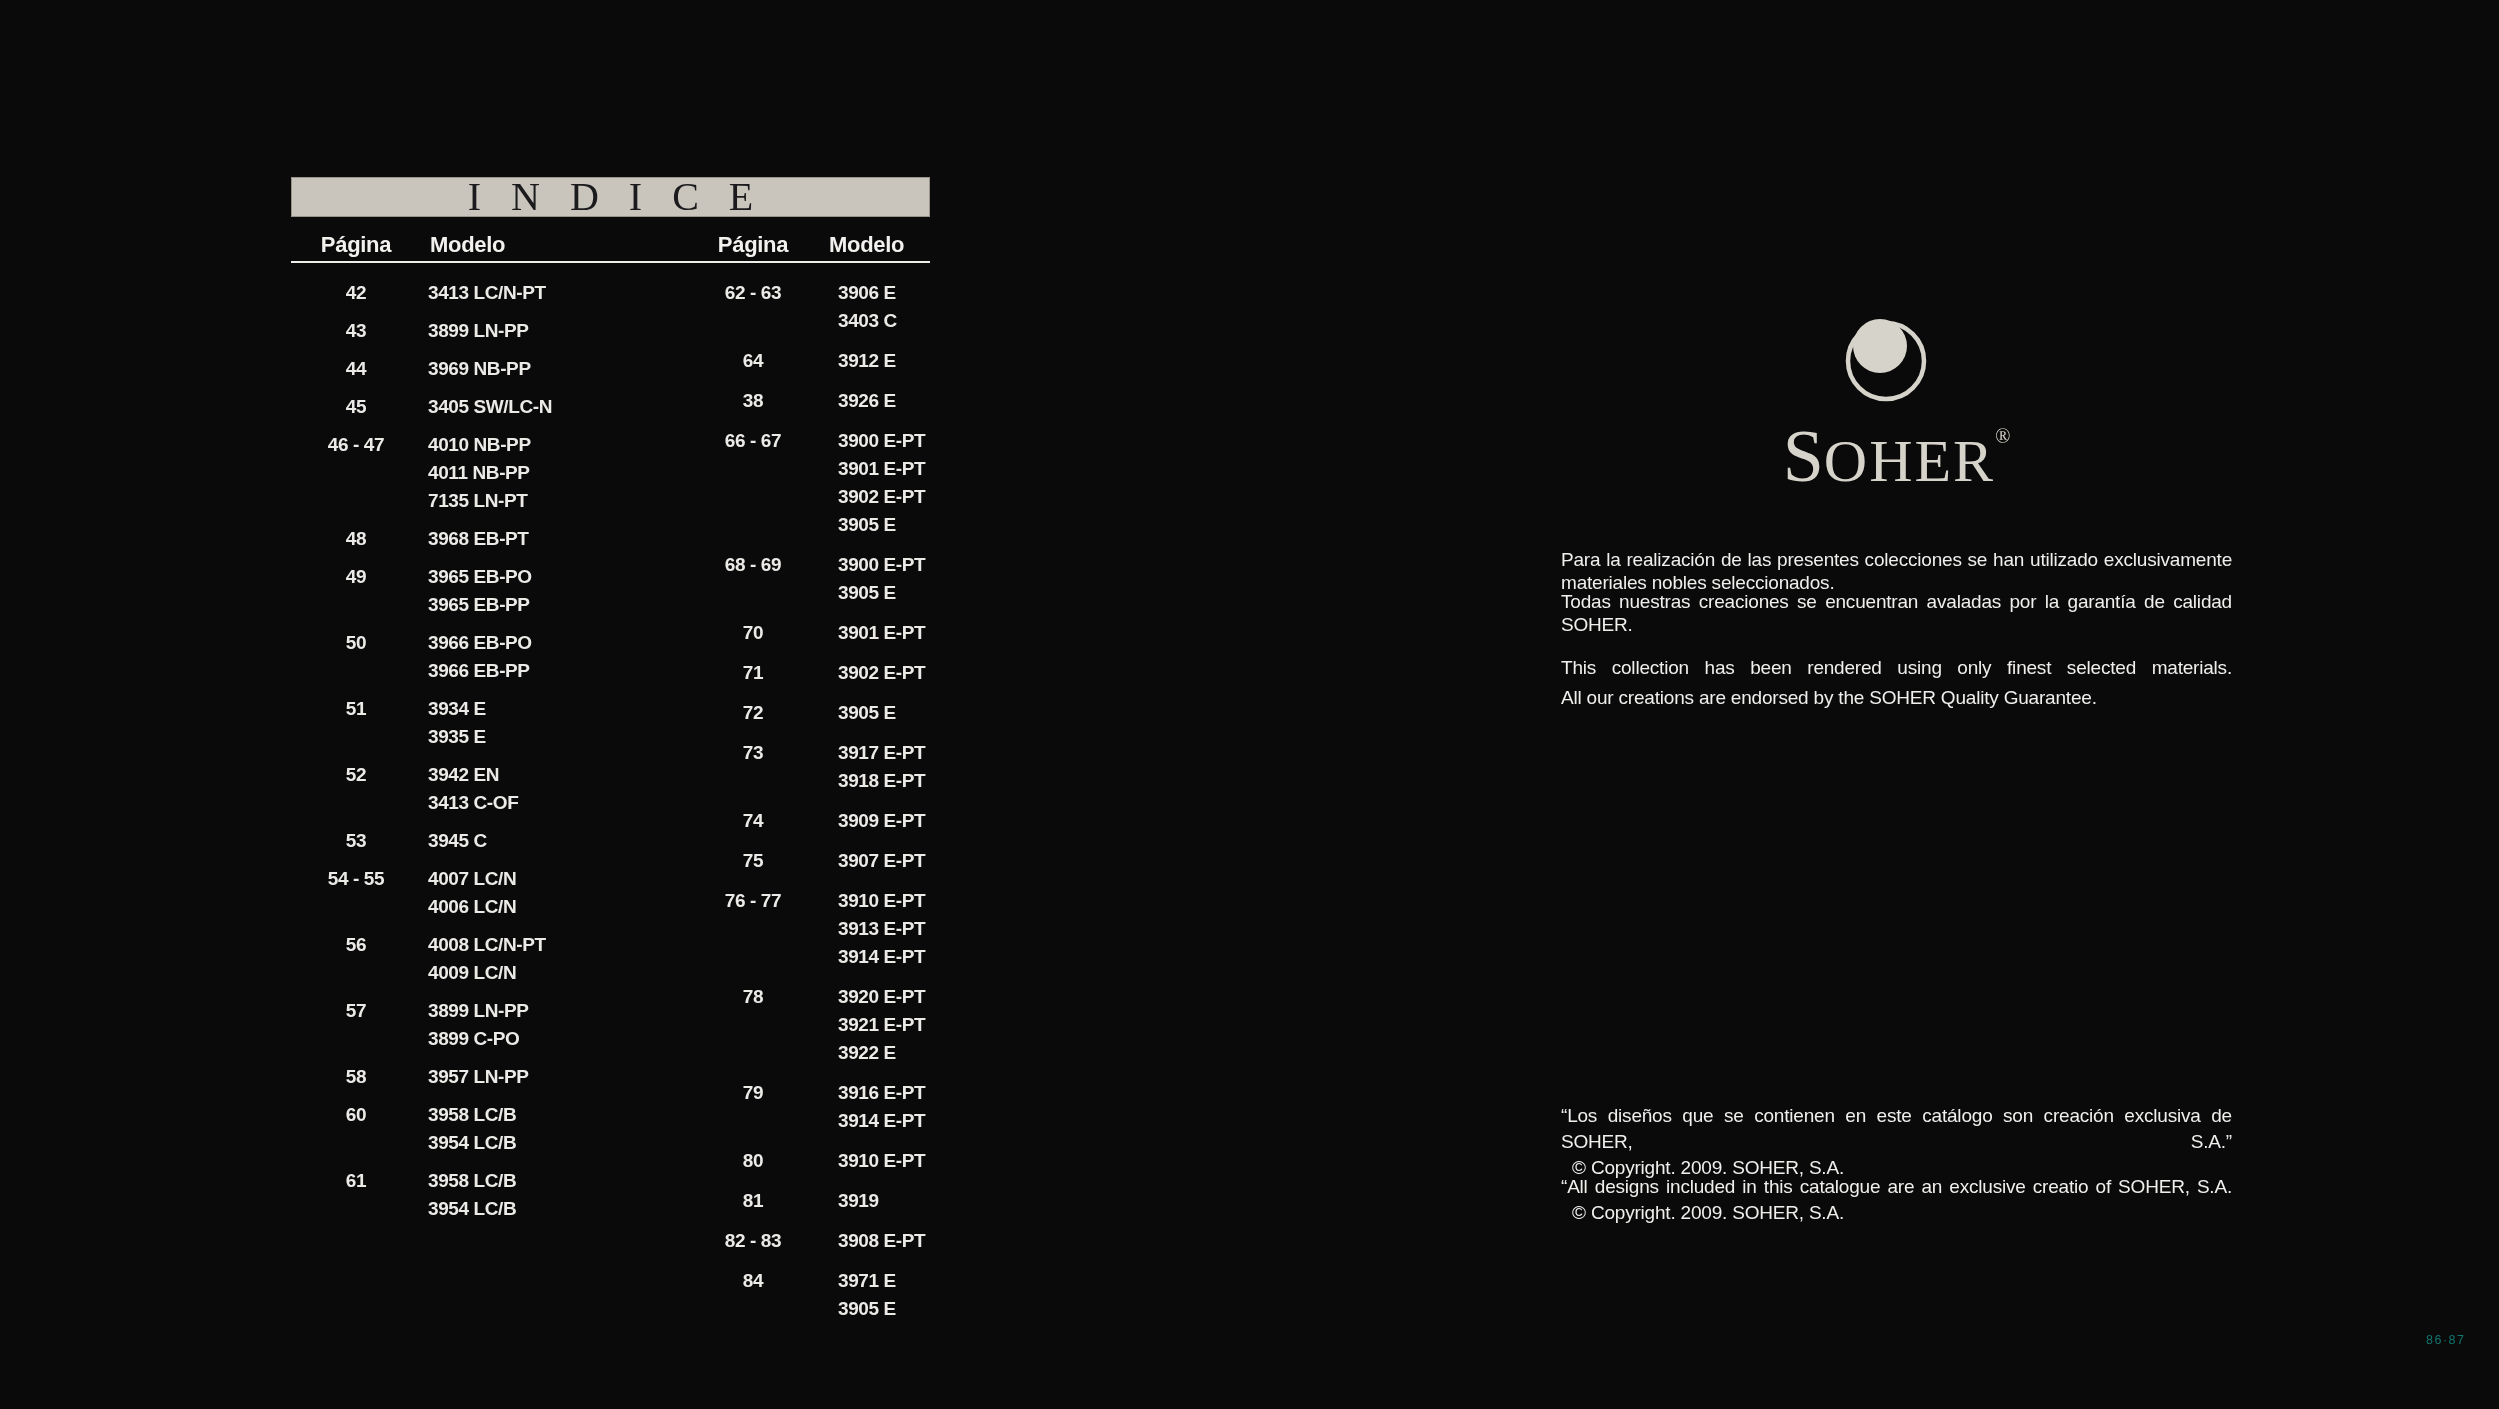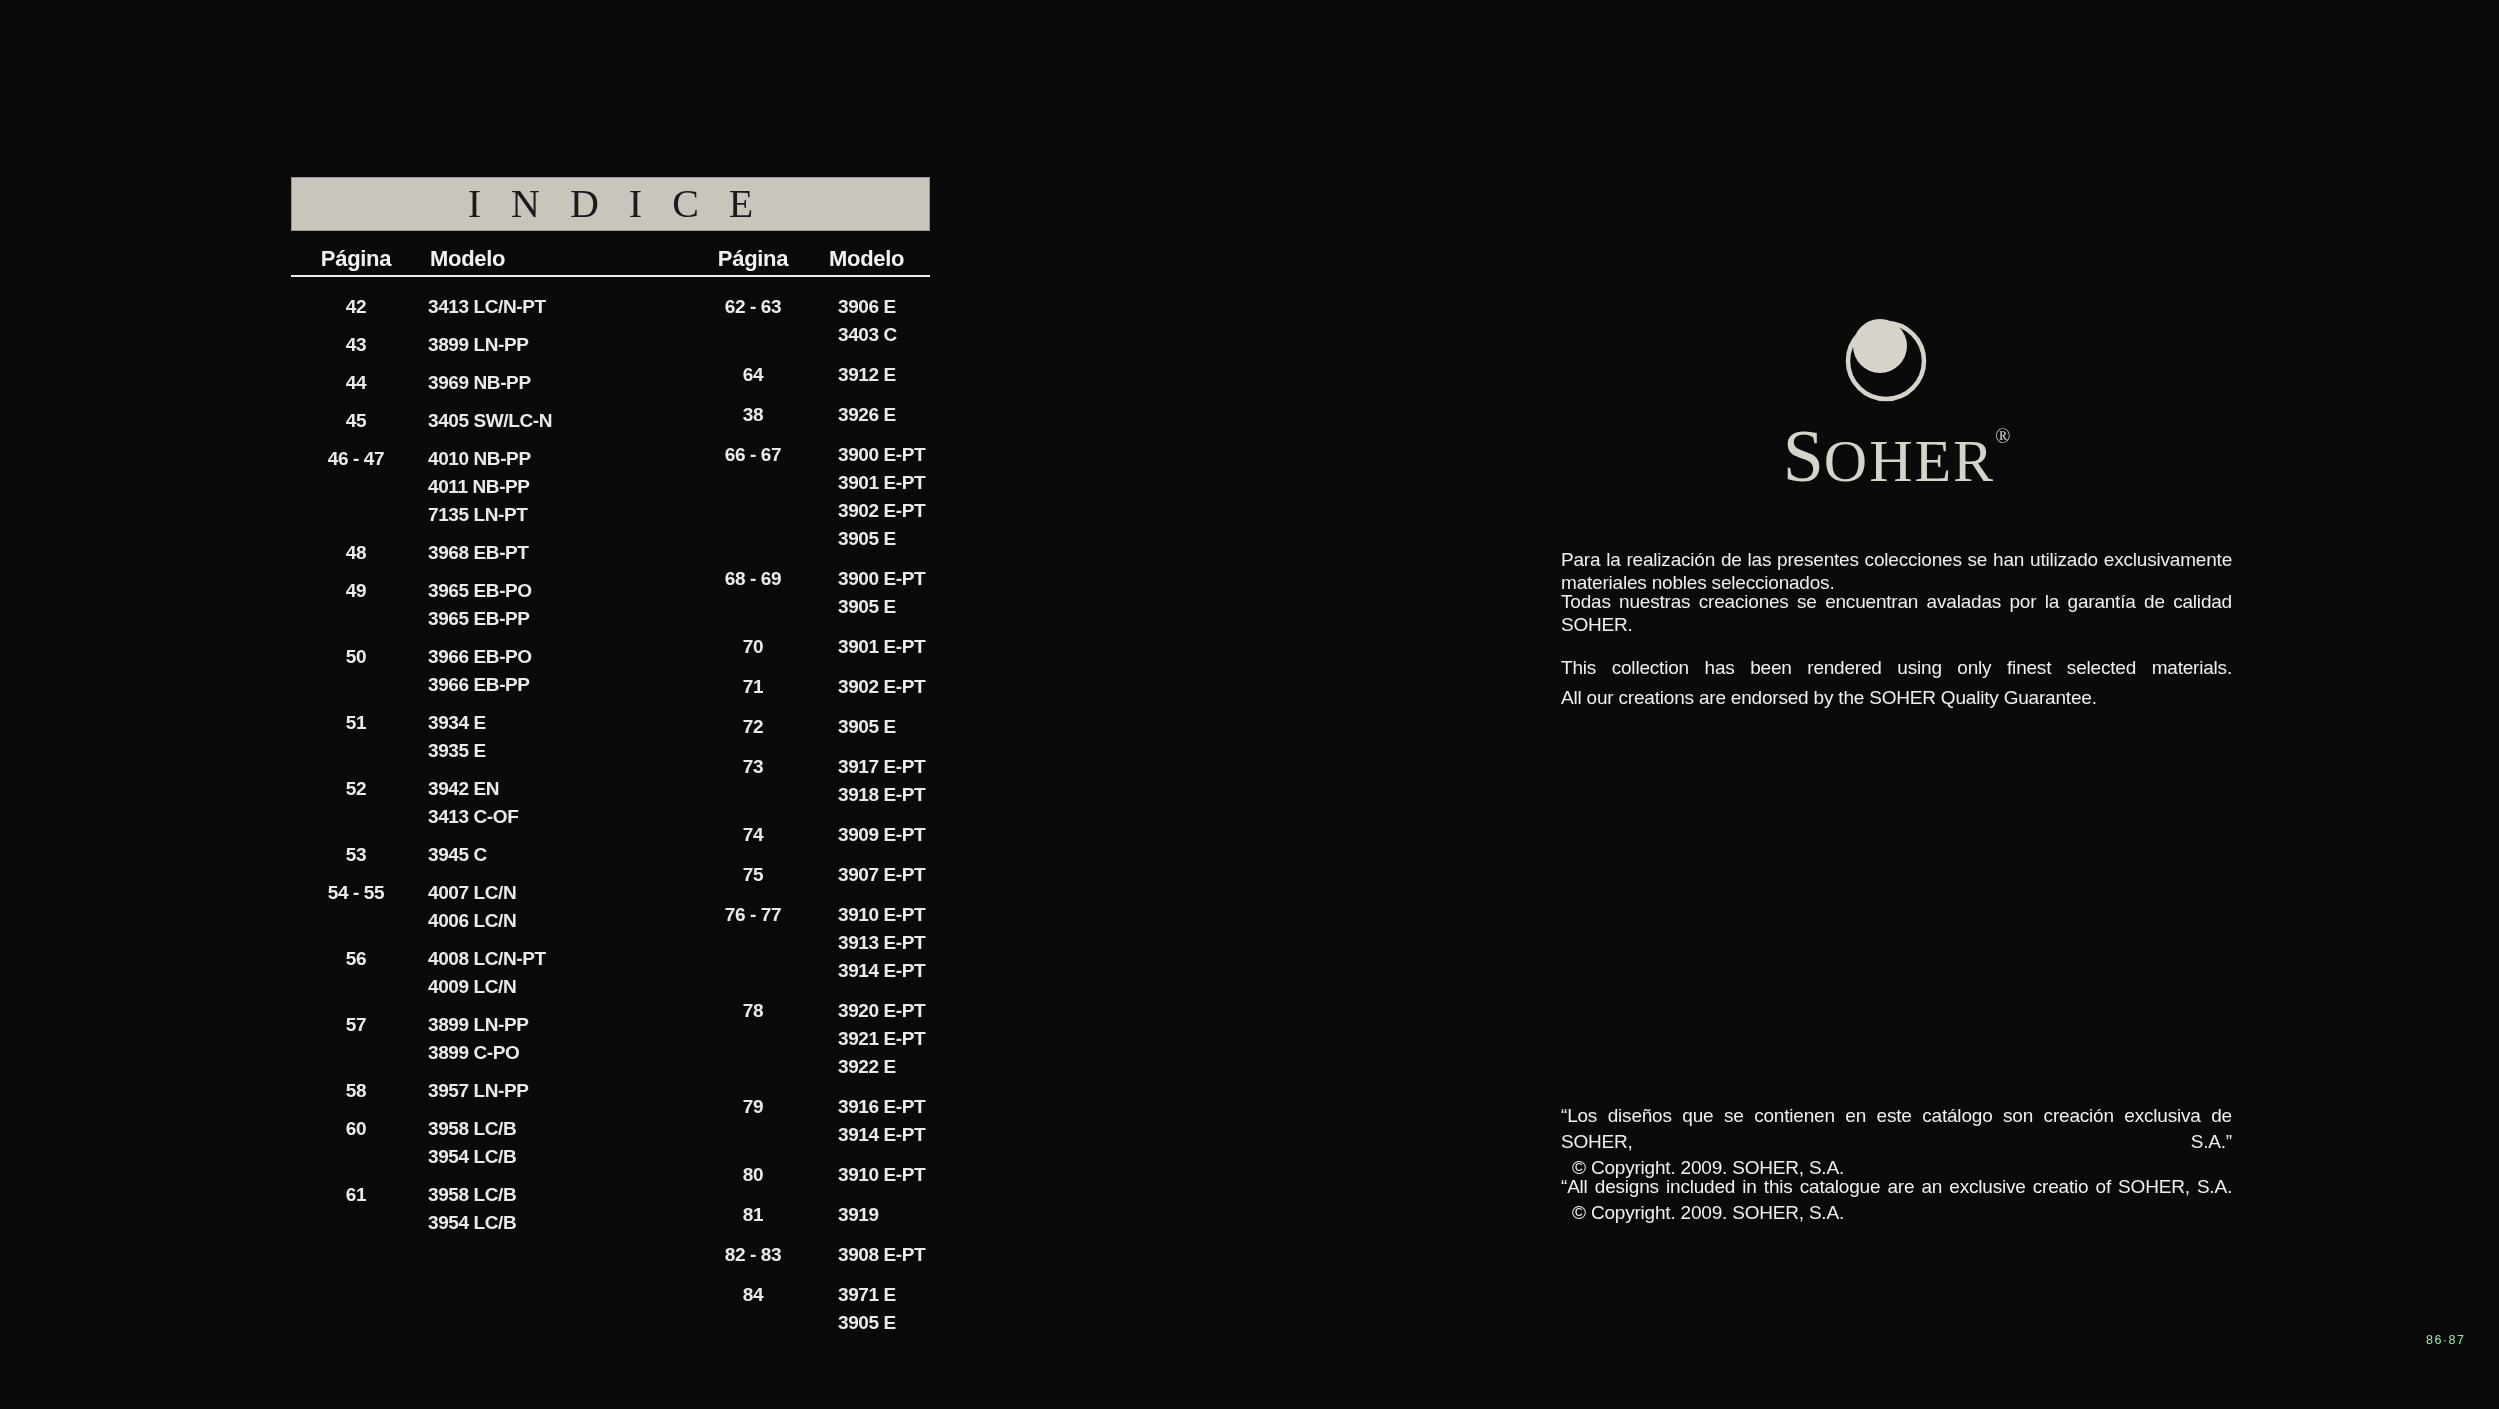--- a/index.html
+++ b/index.html
@@ -6,21 +6,21 @@
   .page{
     position:relative;width:2499px;height:1409px;overflow:hidden;
     background:#0a0a0b;
     font-family:"Liberation Sans",sans-serif;
     -webkit-font-smoothing:antialiased;
   }
 
   
   .index-block{position:absolute;left:291px;top:177px;width:639px;}
   .indice-bar{
-    height:54px;background:#c9c5bc;
+    height:40px;background:#c9c5bc;
     display:flex;align-items:center;justify-content:center;
     box-shadow:inset 0 0 0 1px rgba(60,58,52,.35);
   }
   .indice-title{
     font-family:"Liberation Serif","DejaVu Serif",serif;
     font-size:40px;line-height:40px;color:#1b1b1d;
     letter-spacing:30px;padding-left:30px;font-weight:400;
   }
   .header-row{display:flex;margin-top:17px;color:#f2f1ee;font-size:22px;line-height:22px;font-weight:700;letter-spacing:-0.3px;}
   .hdr-group1{display:flex;width:349px;}
@@ -64,21 +64,21 @@
   .para-es2{top:590px;}
   .para-en{top:656px;}
   .para-en2{top:686px;}
   .copy{line-height:26px;}
   .copy-es{top:1103px;}
   .copy-en{top:1174px;}
   .copy-indent{padding-left:11px;}
 
   .page-num{
     position:absolute;left:2426px;top:1333px;
-    color:#86efac;font-size:12.5px;letter-spacing:1.5px;
+    color:#0f766e;font-size:12.5px;letter-spacing:1.5px;
   }
 </style>
 </head>
 <body>
 
 <div class="page">
 
   <div class="index-block">
     <div class="indice-bar">
       <span class="indice-title">INDICE</span>

